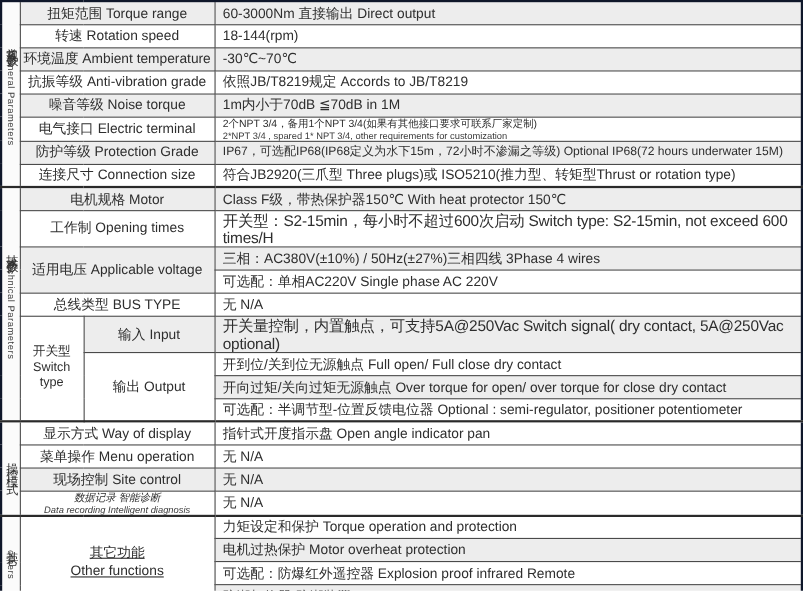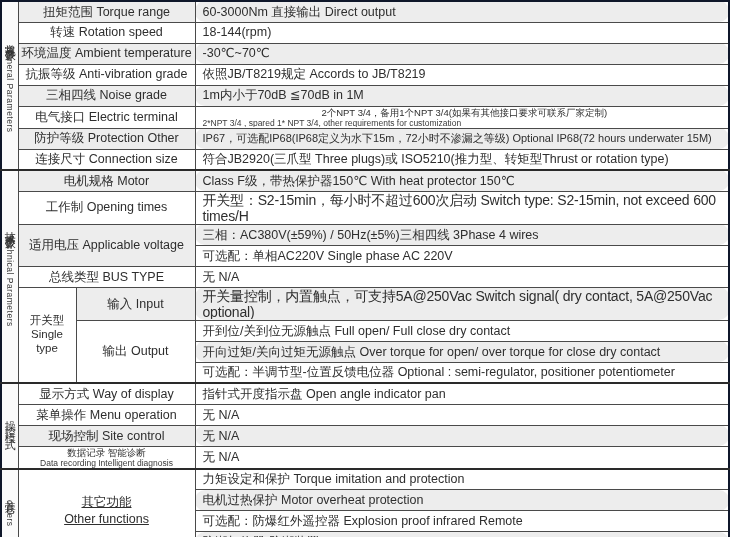--- a/index.html
+++ b/index.html
@@ -15,27 +15,27 @@
   td.vh{background:#fbfbfb !important;text-align:center;vertical-align:middle;padding:0;}
   .vtxt{display:inline-block;writing-mode:vertical-rl;text-orientation:mixed;
         white-space:nowrap;line-height:15px;}
   .vz{font-size:11px;letter-spacing:2px;}
   .vz.sp{letter-spacing:6px;}
   .ve{font-size:8.5px;letter-spacing:0.5px;margin-inline-start:4px;color:#3a3a3a;}
   td.nm{text-align:center;vertical-align:middle;}
   td.sw{text-align:center;vertical-align:middle;white-space:pre-line;font-size:11.5px;
         line-height:1.2;background:#fff !important;padding:0;}
   td.of{white-space:pre-line;line-height:1.35;text-decoration:underline;}
-  td.val{text-align:left;padding-left:7px;vertical-align:middle;border-radius:10px;}
+  td.val{text-align:left;padding-left:7px;vertical-align:middle;}
   td.fs11{font-size:11px;}
   td.fs115{font-size:14px;letter-spacing:-0.2px;}
   .two .l1,.two .l2{display:block;}
-  .two .l1{font-size:9.5px;line-height:11px;text-align:center;}
+  .two .l1{font-size:9.5px;line-height:11px;}
   .two .l2{font-size:8.5px;line-height:10px;color:#3a3a3a;}
-  td.nm.two{line-height:1;}
+  td.nm.two{line-height:1;font-style:italic;}
 </style>
 </head>
 <body>
 
 <div class="sheet">
 <table class="spec">
   <colgroup>
     <col style="width:17px">
         <col style="width:58px">
         <col style="width:119px">
@@ -56,64 +56,64 @@
   </tr>
   <tr class="g">
     <td class="nm" colspan="2">环境温度 Ambient temperature</td>
     <td class="val">-30℃~70℃</td>
   </tr>
   <tr>
     <td class="nm" colspan="2">抗振等级 Anti-vibration grade</td>
     <td class="val">依照JB/T8219规定 Accords to JB/T8219</td>
   </tr>
   <tr class="g">
-    <td class="nm" colspan="2">三相四线 Noise grade</td>
+    <td class="nm" colspan="2">噪音等级 Noise torque</td>
     <td class="val">1m内小于70dB ≦70dB in 1M</td>
   </tr>
   <tr>
     <td class="nm" colspan="2">电气接口 Electric terminal</td>
     <td class="val two">
       <span class="l1">2个NPT 3/4，备用1个NPT 3/4(如果有其他接口要求可联系厂家定制)</span>
       <span class="l2">2*NPT 3/4 , spared 1* NPT 3/4, other requirements for customization</span>
     </td>
   </tr>
   <tr class="g">
-    <td class="nm" colspan="2">防护等级 Protection Other</td>
+    <td class="nm" colspan="2">防护等级 Protection Grade</td>
     <td class="val fs11">IP67，可选配IP68(IP68定义为水下15m，72小时不渗漏之等级) Optional IP68(72 hours underwater 15M)</td>
   </tr>
   <tr>
     <td class="nm" colspan="2">连接尺寸 Connection size</td>
     <td class="val">符合JB2920(三爪型 Three plugs)或 ISO5210(推力型、转矩型Thrust or rotation type)</td>
   </tr>
 
   <tr class="sec g">
     <td class="vh" rowspan="9">
       <div class="vtxt"><span class="vz">技术参数</span><span class="ve">Technical Parameters</span></div>
     </td>
     <td class="nm" colspan="2">电机规格 Motor</td>
     <td class="val">Class F级，带热保护器150℃  With heat protector 150℃</td>
   </tr>
   <tr>
     <td class="nm" colspan="2">工作制 Opening times</td>
     <td class="val fs115">开关型：S2-15min，每小时不超过600次启动 Switch type: S2-15min, not exceed 600 times/H</td>
   </tr>
   <tr class="g">
     <td class="nm" colspan="2" rowspan="2">适用电压 Applicable voltage</td>
-    <td class="val">三相：AC380V(±59%) / 50Hz(±5%)三相四线 3Phase 4 wires</td>
+    <td class="val">三相：AC380V(±10%) / 50Hz(±27%)三相四线 3Phase 4 wires</td>
   </tr>
   <tr>
     <td class="val">可选配：单相AC220V Single phase AC 220V</td>
   </tr>
   <tr>
     <td class="nm" colspan="2">总线类型 BUS TYPE</td>
     <td class="val">无 N/A</td>
   </tr>
   <tr class="g">
     <td class="sw" rowspan="4">开关型
-Single
+Switch
 type</td>
     <td class="nm">输入 Input</td>
     <td class="val fs115">开关量控制，内置触点，可支持5A@250Vac Switch signal( dry contact, 5A@250Vac optional)</td>
   </tr>
   <tr>
     <td class="nm" rowspan="3">输出 Output</td>
     <td class="val">开到位/关到位无源触点 Full open/ Full close dry contact</td>
   </tr>
   <tr class="g">
     <td class="val">开向过矩/关向过矩无源触点 Over torque for open/ over torque for close dry contact</td>
@@ -144,21 +144,21 @@
     </td>
     <td class="val">无 N/A</td>
   </tr>
 
   <tr class="sec">
     <td class="vh" rowspan="4">
       <div class="vtxt"><span class="vz">其它</span><span class="ve">others</span></div>
     </td>
     <td class="nm of" colspan="2" rowspan="4">其它功能
 Other functions</td>
-    <td class="val">力矩设定和保护 Torque imitation and protection</td>
+    <td class="val">力矩设定和保护 Torque operation and protection</td>
   </tr>
   <tr class="g">
     <td class="val">电机过热保护 Motor overheat protection</td>
   </tr>
   <tr>
     <td class="val">可选配：防爆红外遥控器 Explosion proof infrared Remote</td>
   </tr>
   <tr class="g">
     <td class="val">防潮加热器(防潮装置) Heater to remove moistur</td>
   </tr>

